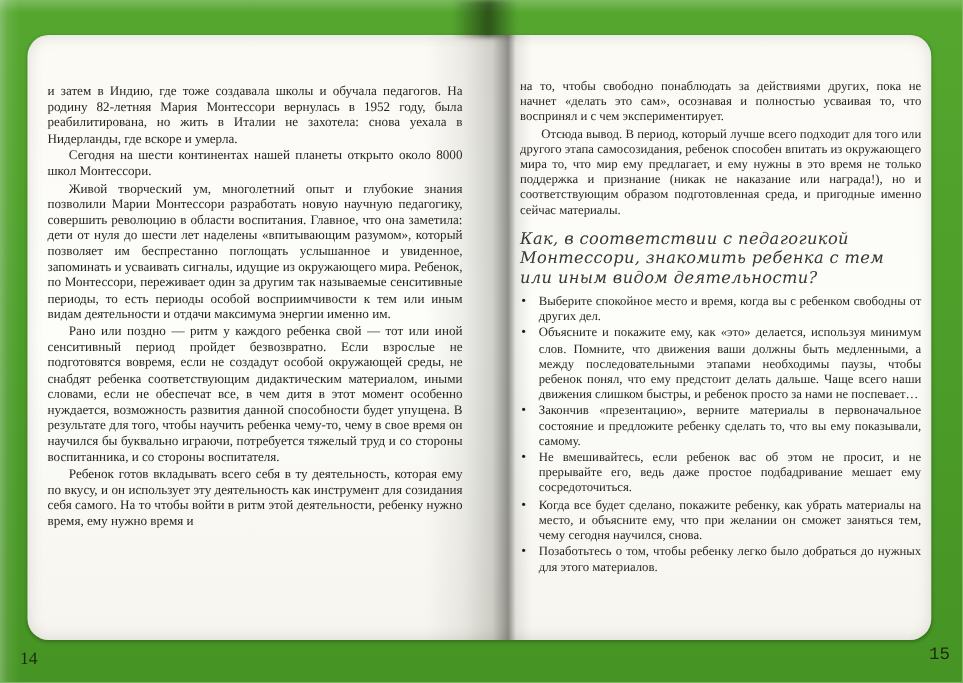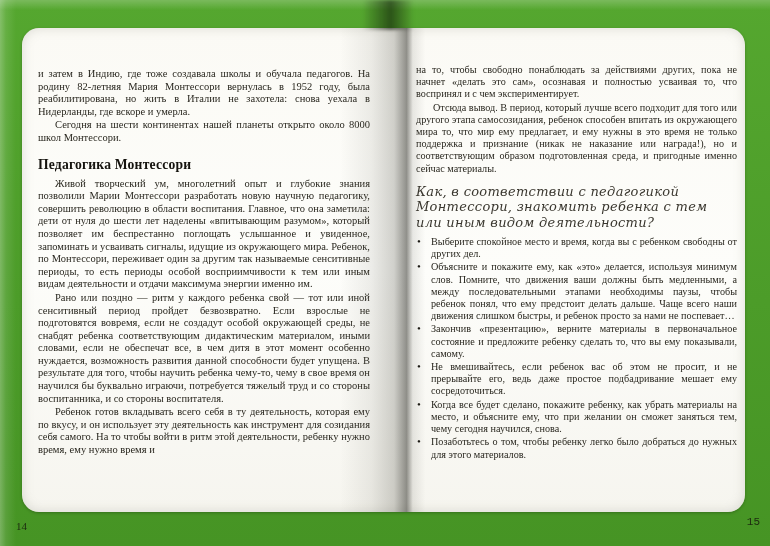--- a/index.html
+++ b/index.html
@@ -101,38 +101,37 @@
   .bullet-dot {
     position: absolute;
     left: 1px; top: -1px;
     font-size: 11px;
     color: #1c1a14;
   }
 
   .page-num {
     position: absolute;
     font-family: "Liberation Serif", serif;
-    font-size: 11px;
+    font-size: 14px;
     color: #1d2a10;
     text-align: right;
   }
   .page-num.left-num  { left: 16px; top: 520px; }
   .page-num.right-num { right: 10px; top: 516px; font-family: Liberation Mono, monospace; }
 </style>
 </head>
 <body>
 
 <div class="scene">
 
   <div class="spread">
 
     <div class="page left" lang="ru">
       <p class="body-text">и затем в Индию, где тоже создавала школы и обучала педагогов. На родину 82-летняя Мария Монтессори вернулась в 1952 году, была реабилитирована, но жить в Италии не захотела: снова уехала в Нидерланды, где вскоре и умерла.</p>
       <p class="body-text indent">Сегодня на шести континентах нашей планеты открыто около 8000 школ Монтессори.</p>
-      <h2 class="heading">Педагогика Монтессори</h2>
       <p class="body-text indent">Живой творческий ум, многолетний опыт и глубокие знания позволили Марии Монтессори разработать новую научную педагогику, совершить революцию в области воспитания. Главное, что она заметила: дети от нуля до шести лет наделены «впитывающим разумом», который позволяет им беспрестанно поглощать услышанное и увиденное, запоминать и усваивать сигналы, идущие из окружающего мира. Ребенок, по Монтессори, переживает один за другим так называемые сенситивные периоды, то есть периоды особой восприимчивости к тем или иным видам деятельности и отдачи максимума энергии именно им.</p>
       <p class="body-text indent">Рано или поздно — ритм у каждого ребенка свой — тот или иной сенситивный период пройдет безвозвратно. Если взрослые не подготовятся вовремя, если не создадут особой окружающей среды, не снабдят ребенка соответствующим дидактическим материалом, иными словами, если не обеспечат все, в чем дитя в этот момент особенно нуждается, возможность развития данной способности будет упущена. В результате для того, чтобы научить ребенка чему-то, чему в свое время он научился бы буквально играючи, потребуется тяжелый труд и со стороны воспитанника, и со стороны воспитателя.</p>
       <p class="body-text indent">Ребенок готов вкладывать всего себя в ту деятельность, которая ему по вкусу, и он использует эту деятельность как инструмент для созидания себя самого. На то чтобы войти в ритм этой деятельности, ребенку нужно время, ему нужно время и</p>
     </div>
 
     <div class="page right" lang="ru">
       <p class="body-text">на то, чтобы свободно понаблюдать за действиями других, пока не начнет «делать это сам», осознавая и полностью усваивая то, что воспринял и с чем экспериментирует.</p>
       <p class="body-text indent">Отсюда вывод. В период, который лучше всего подходит для того или другого этапа самосозидания, ребенок способен впитать из окружающего мира то, что мир ему предлагает, и ему нужны в это время не только поддержка и признание (никак не наказание или награда!), но и соответствующим образом подготовленная среда, и пригодные именно сейчас материалы.</p>
       <div class="question">Как, в соответствии с педагогикой Монтессори, знакомить ребенка с тем или иным видом деятельности?</div>
       <ul class="bullets">

